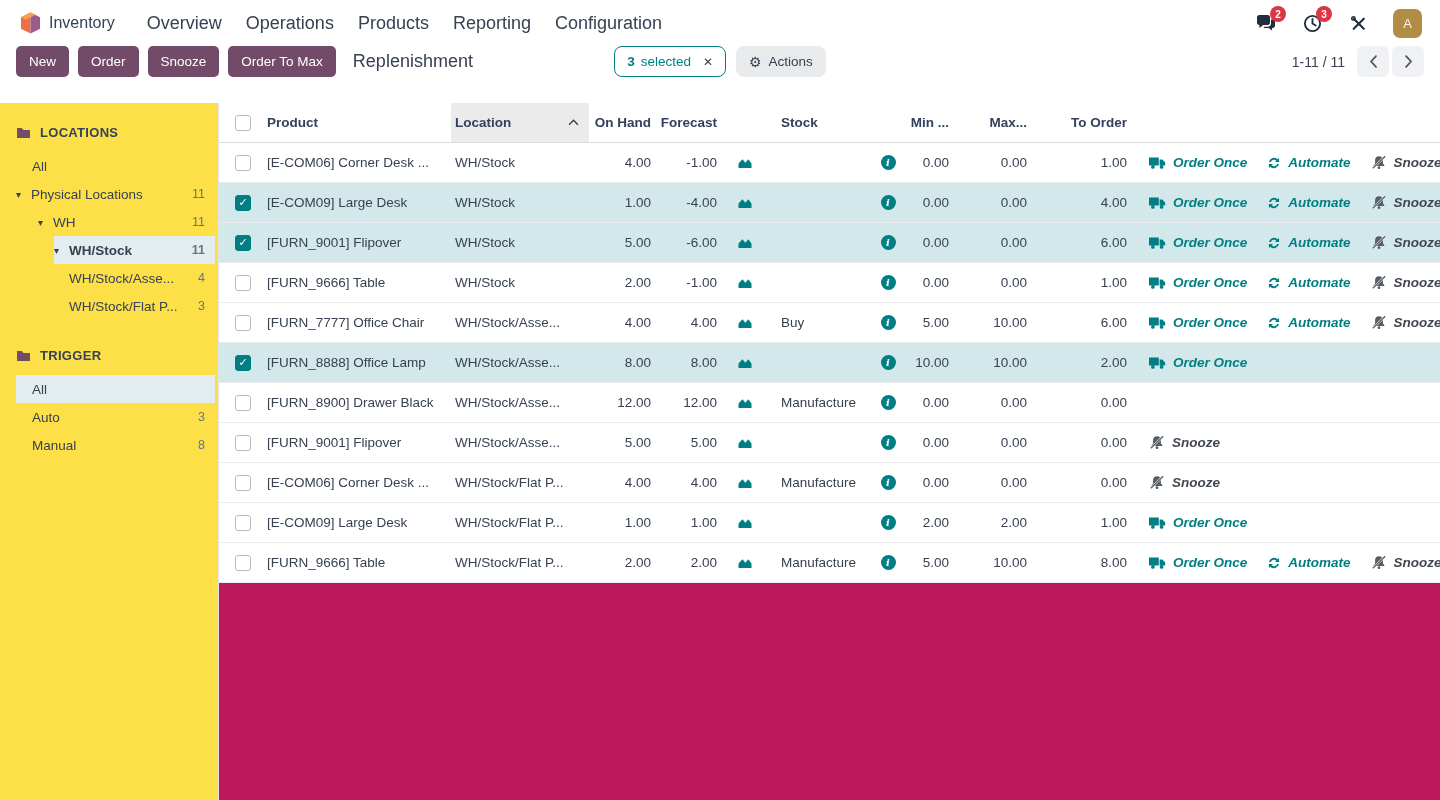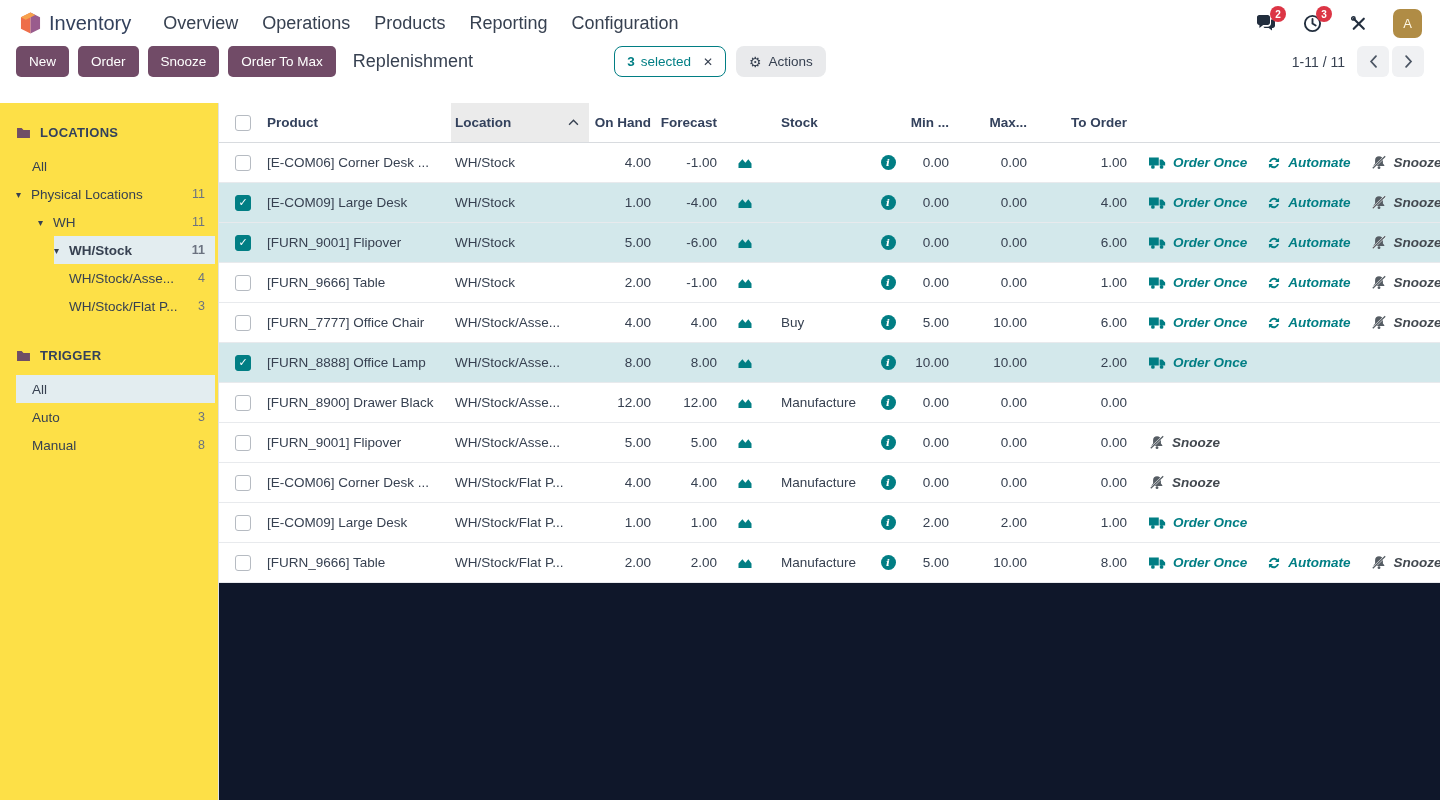--- a/index.html
+++ b/index.html
@@ -5,21 +5,21 @@
   * { box-sizing: border-box; margin: 0; padding: 0; }
   html,body { width:1440px; height:800px; overflow:hidden; }
   body {
     font-family: "Liberation Sans", "DejaVu Sans", sans-serif;
     color:#374151; background:#fff; font-size:13.5px;
   }
   
   .navbar { height:46px; display:flex; align-items:center; justify-content:space-between; padding:0 18px 0 14px; background:#fff; }
   .nav-left { display:flex; align-items:center; }
   .brand { display:flex; align-items:center; gap:8px; padding:4px 6px; cursor:pointer; }
-  .brand-name { font-size:20px; color:#33415c; }
+  .brand-name { font-size:16px; color:#33415c; }
   .nav-menu { display:flex; align-items:center; margin-left:14px; }
   .nav-item { padding:7px 12px; font-size:18px; color:#374151; border-radius:6px; cursor:pointer; }
   .systray { display:flex; align-items:center; gap:24px; }
   .tray-icon { position:relative; width:22px; height:22px; display:flex; align-items:center; justify-content:center; cursor:pointer; color:#222e3e; }
   .badge { position:absolute; top:-6px; right:-9px; min-width:16px; height:16px; padding:0 4px; border-radius:8px; background:#dc3545; color:#fff; font-size:10px; font-weight:700; display:flex; align-items:center; justify-content:center; }
   .avatar { width:29px; height:29px; border-radius:7px; background:#b08c45; color:#fdf6e3; font-size:13px; font-weight:500; display:flex; align-items:center; justify-content:center; cursor:pointer; }
   
   .control-panel { height:57px; display:flex; align-items:flex-start; padding:0 16px; background:#fff; }
   .cp-left { flex:1; display:flex; align-items:center; gap:9px; }
   .btn-primary { background:#714b67; color:#fff; border:none; border-radius:5px; padding:8px 13px; font-size:13.5px; font-weight:500; font-family:inherit; cursor:pointer; }
@@ -44,21 +44,21 @@
   .side-item .cnt { margin-left:auto; color:#6b7280; font-size:12.5px; }
   .side-item.active { background:#e3edf0; font-weight:700; }
   .trigger-item.active { background:#e3edf0; font-weight:400; }
   .iL0 { margin-left:16px; padding-left:16px; }       
   .iL0c { margin-left:16px; }                          
   .iL1c { margin-left:38px; }
   .iL2c { margin-left:54px; }
   .iL3 { margin-left:54px; padding-left:15px; }
   .tI { margin-left:16px; padding-left:16px; }
   
-  .main { flex:1; background:#0f172a; display:flex; flex-direction:column; overflow:hidden; }
+  .main { flex:1; background:#be185d; display:flex; flex-direction:column; overflow:hidden; }
   .thead { display:flex; height:40px; background:#fff; border-bottom:1px solid #d8dbdf; font-weight:700; color:#33415c; flex-shrink:0; }
   .trow { display:flex; height:40px; background:#fff; border-bottom:1px solid #e8eaed; flex-shrink:0; cursor:pointer; }
   .trow.selected { background:#d3e8eb; }
   .cell { display:flex; align-items:center; height:100%; overflow:hidden; white-space:nowrap; }
   .c-check   { width:48px; justify-content:center; flex-shrink:0; }
   .c-product { width:184px; flex-shrink:0; }
   .c-location{ width:138px; padding-left:4px; flex-shrink:0; }
   .thead .c-location { background:#ebebeb; }
   .c-onhand  { width:70px; justify-content:flex-end; padding-right:8px; flex-shrink:0; }
   .c-forecast{ width:66px; justify-content:flex-end; padding-right:8px; flex-shrink:0; }

